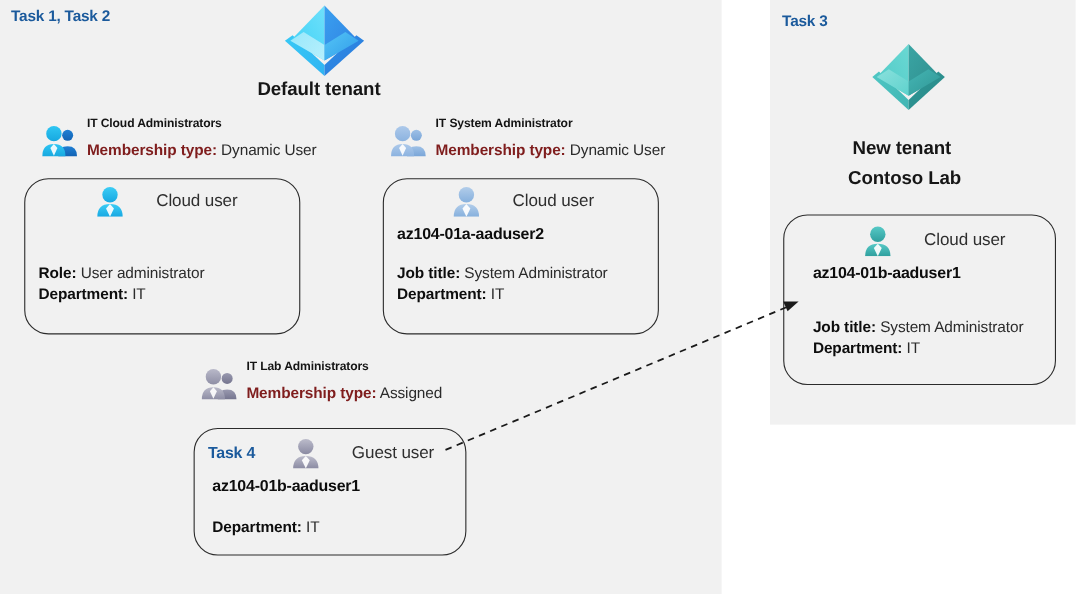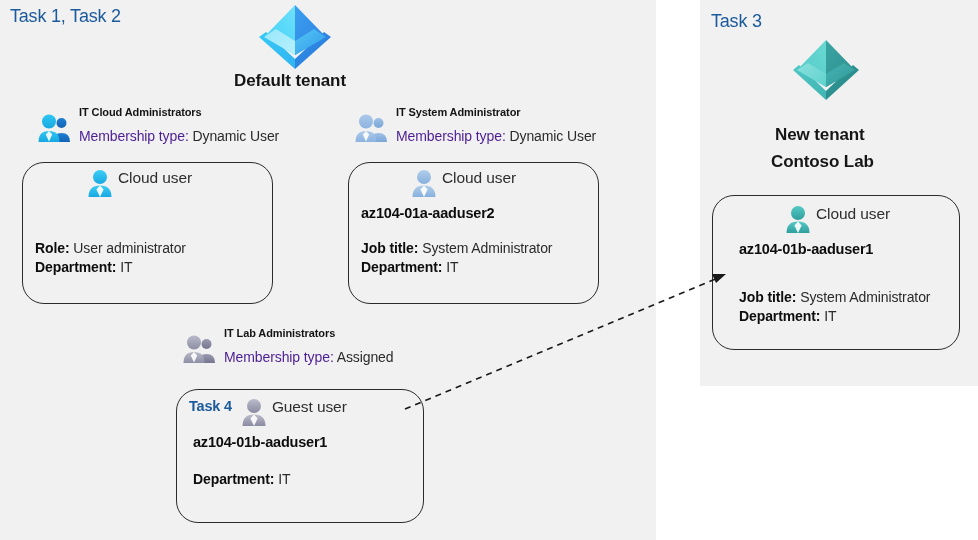--- a/index.html
+++ b/index.html
@@ -20,22 +20,22 @@
   .panel {
     position: absolute;
     background: #f1f1f1;
   }
   #panel-left  { left: 0px;   top: 0px; width: 656px; height: 540px; }
   #panel-right { left: 700px; top: 0px; width: 278px; height: 386px; }
 
   
   .task-label {
     position: absolute;
-    font-weight: normal;
-    font-size: 18px;
+    font-weight: bold;
+    font-size: 14px;
     color: #1f5campaign;
     color: #1b5a9c;
     letter-spacing: -0.2px;
     white-space: nowrap;
   }
   #task-label-12 { left: 10px;  top: 6px; }
   #task-label-3  { left: 711px; top: 11px; }
 
   
   .tenant-logo { position: absolute; }
@@ -76,43 +76,45 @@
     letter-spacing: -0.1px;
   }
   .group-meta {
     position: absolute;
     left: 42px;
     top: 22px;
     font-size: 14px;
     color: #2b2b2b;
     letter-spacing: -0.1px;
   }
-  .group-meta b { color: #4c1d95; font-weight: normal; text-align: right; }
+  .group-meta b { color: #7f1d1d; font-weight: bold; text-align: right; }
 
   #group-cloud-admins  { left: 37px;  top: 106px; }
   #group-system-admins { left: 354px; top: 106px; }
   #group-lab-admins    { left: 182px; top: 327px; }
 
   
   .card {
     position: absolute;
     border: 1.4px solid #2b2b2b;
     border-radius: 22px;
     background: #f1f1f1;
     box-sizing: border-box;
   }
   #card-aaduser1   { left: 22px;  top: 162px; width: 251px; height: 142px; }
   #card-aaduser2   { left: 348px; top: 162px; width: 251px; height: 142px; }
   #card-b-aaduser1 { left: 712px; top: 195px; width: 248px; height: 155px; }
-  #card-guest      { left: 176px; top: 389px; width: 248px; height: 134px; }
+  #card-guest      { left: 176px; top: 389px; width: 248px; height: 116px; }
 
   .card-head {
     position: absolute;
     display: flex;
-    white-space: nowrap;
+    align-items: center;
+    white-space: nowrap;
+    gap: 24px;
   }
   .user-icon { width: 26px; height: 28px; flex: 0 0 auto; }
   .card-head-text {
     font-size: 15.5px;
     color: #2e2e2e;
     margin-left: 5px;
     letter-spacing: -0.1px;
   }
   .card-head-task {
     font-size: 14.5px;

